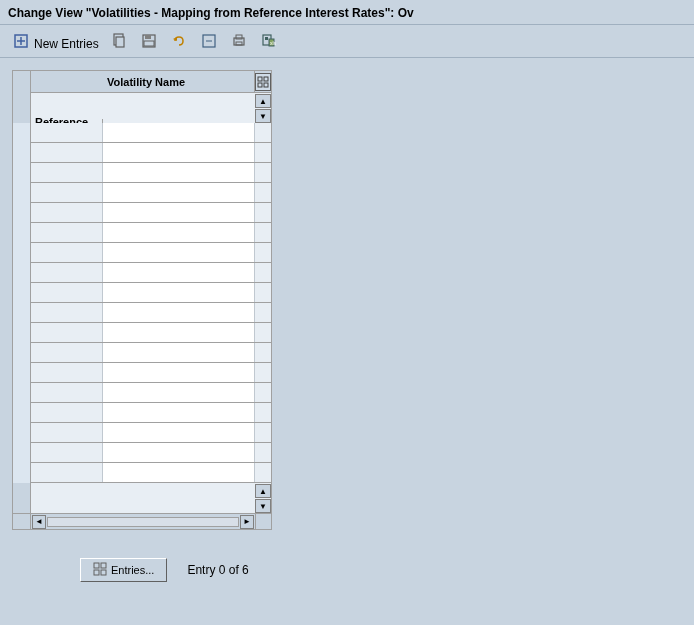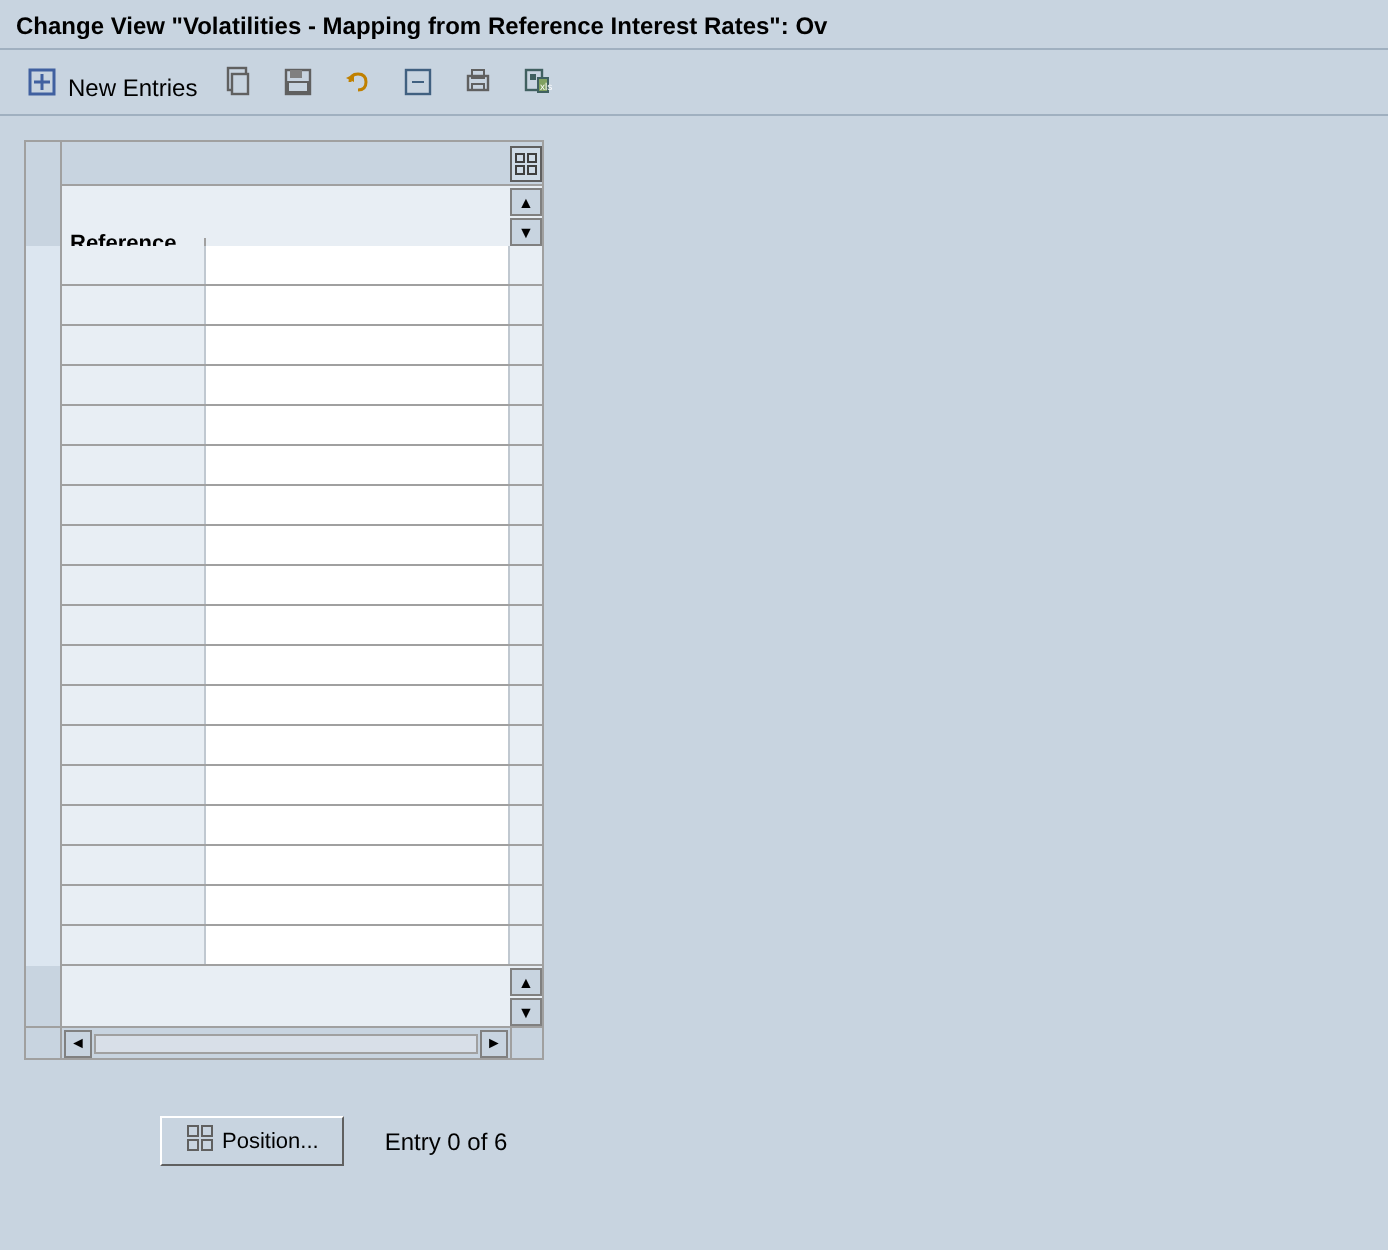--- a/index.html
+++ b/index.html
@@ -246,20 +246,21 @@
         <rect x="1" y="7" width="4" height="4" fill="none" stroke="#404040" stroke-width="1"></rect>
         <rect x="7" y="7" width="4" height="4" fill="none" stroke="#404040" stroke-width="1"></rect>
       </svg>
     </div>
 
     <div style="display:flex; flex-direction:column; flex:1;">
 
       <div class="table-header" style="display:flex; padding-right:16px;">
         <div style="width:18px; background:#c8d4e0; border-right:1px solid #a0a0a0; height:22px;"></div>
         <div class="col-header col-ref">Reference</div>
+        <div class="col-header col-vol">Volatility Name</div>
       </div>
 
       <div style="display:flex; padding-right:0;">
         <div style="width:18px; background:#c8d4e0; border-right:1px solid #a0a0a0;"></div>
         <div style="flex:1;"></div>
         <div style="width:16px; height:14px; background:#c8d4e0; border:1px solid #808080; display:flex; align-items:center; justify-content:center; cursor:pointer; font-size:8px; margin:1px 0;">▲</div>
       </div>
       <div style="display:flex;">
         <div style="width:18px; background:#c8d4e0; border-right:1px solid #a0a0a0;"></div>
         <div style="flex:1;"></div>
@@ -384,16 +385,16 @@
 <div class="bottom-bar">
   <button class="position-btn">
     <span>
       <svg width="14" height="14" viewBox="0 0 14 14">
         <rect x="1" y="1" width="5" height="5" fill="none" stroke="#606060" stroke-width="1"></rect>
         <rect x="8" y="1" width="5" height="5" fill="none" stroke="#606060" stroke-width="1"></rect>
         <rect x="1" y="8" width="5" height="5" fill="none" stroke="#606060" stroke-width="1"></rect>
         <rect x="8" y="8" width="5" height="5" fill="none" stroke="#606060" stroke-width="1"></rect>
       </svg>
     </span>
-    <span>Position...</span>
+    <span>Entries...</span>
   </button>
   <span class="entry-info">Entry 0 of 6</span>
 </div>
 
 </body></html>

